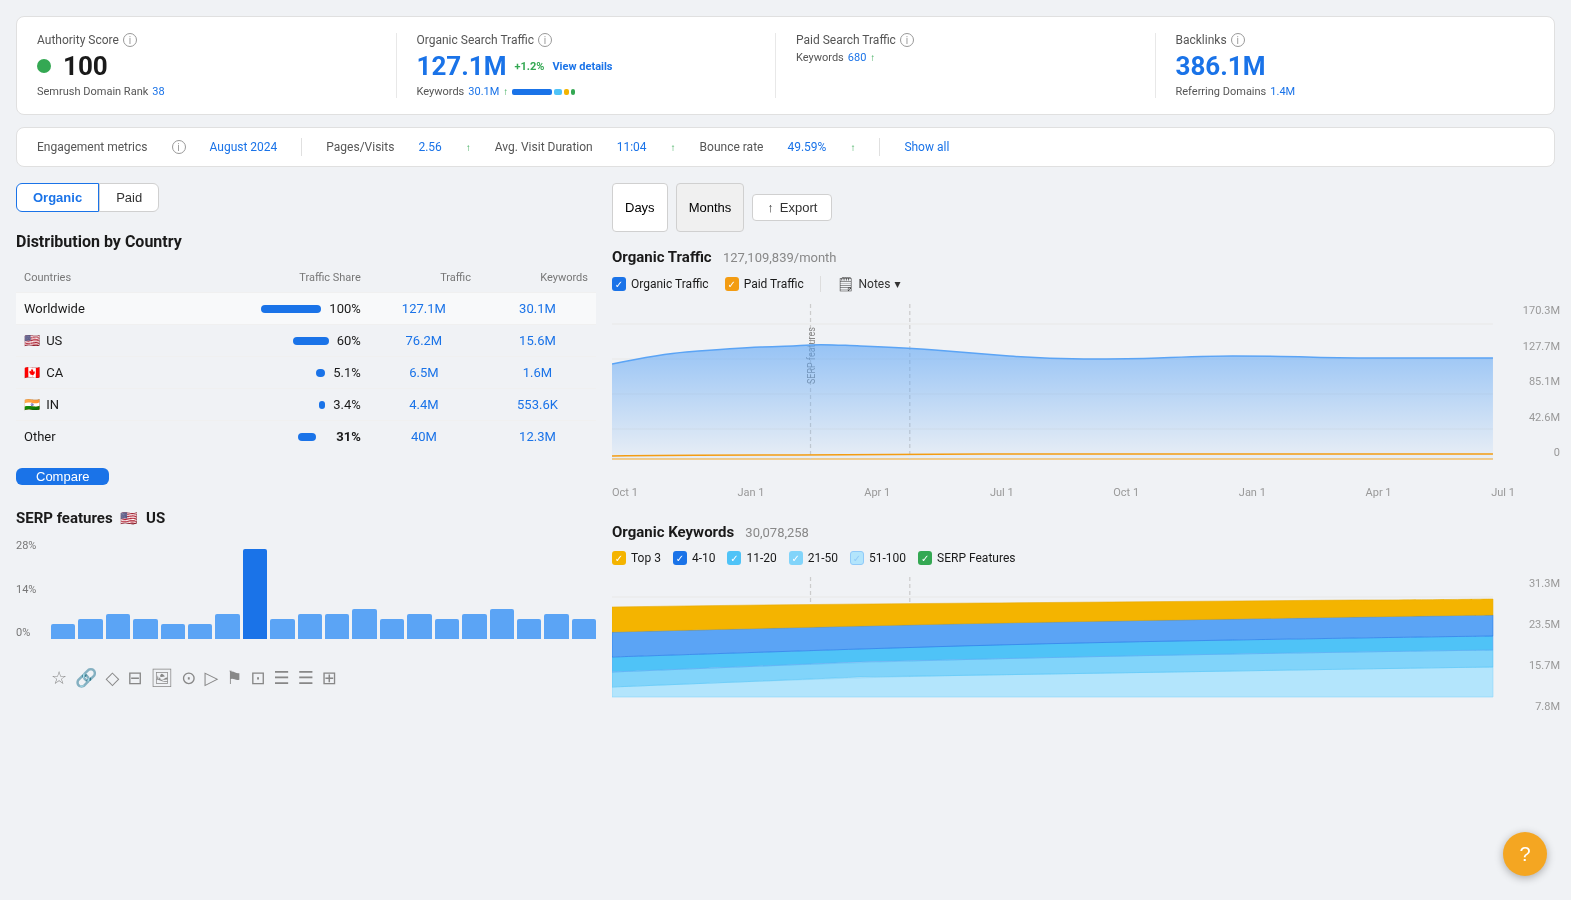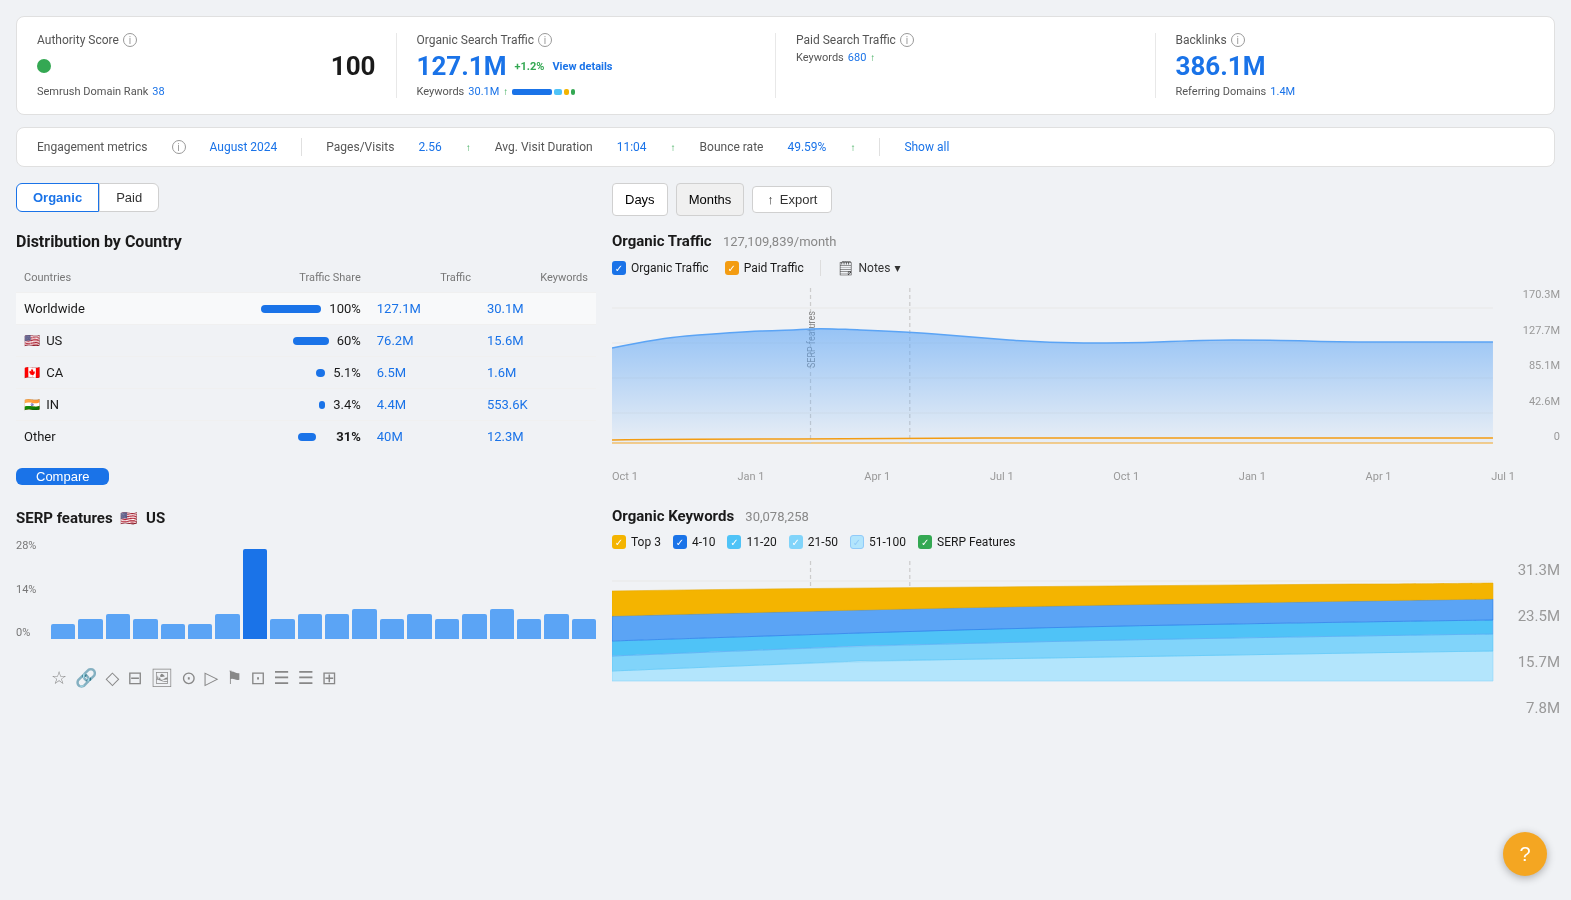--- a/index.html
+++ b/index.html
@@ -7,21 +7,21 @@
 
     .page-wrapper { padding: 16px; max-width: 1571px; }
 
     
     .metrics-bar { background: #fff; border-radius: 8px; border: 1px solid #e0e0e0; display: flex; padding: 16px 20px; gap: 0; margin-bottom: 12px; }
     .metric-item { flex: 1; padding: 0 20px; border-right: 1px solid #e8e8e8; }
     .metric-item:first-child { padding-left: 0; }
     .metric-item:last-child { border-right: none; }
     .metric-label { font-size: 12px; color: #555; margin-bottom: 4px; display: flex; align-items: center; gap: 4px; }
     .metric-value { font-size: 26px; font-weight: 700; color: #1a73e8; display: flex; align-items: center; gap: 8px; }
-    .metric-value.score { color: #1a1a1a; justify-content: space-between; }
+    .metric-value.score { color: #1a1a1a; }
     .metric-change { font-size: 11px; color: #34a853; }
     .metric-sub { font-size: 11px; color: #555; margin-top: 4px; display: flex; align-items: center; gap: 4px; }
     .metric-sub a { color: #1a73e8; text-decoration: none; }
     .metric-sub .bar-container { display: flex; gap: 2px; align-items: center; }
     .kw-bar { height: 6px; border-radius: 2px; }
 
     
     .engagement-bar { background: #fff; border-radius: 8px; border: 1px solid #e0e0e0; padding: 10px 20px; margin-bottom: 16px; display: flex; align-items: center; gap: 24px; font-size: 12px; color: #555; }
     .engagement-bar .divider { width: 1px; height: 18px; background: #e0e0e0; }
     .engagement-bar span.highlight { color: #1a73e8; }
@@ -38,21 +38,21 @@
     .tab-btn:first-child { border-radius: 6px 0 0 6px; }
     .tab-btn:last-child { border-radius: 0 6px 6px 0; }
     .tab-btn.active { border-color: #1a73e8; color: #1a73e8; background: #fff; font-weight: 600; }
 
     .section-title { font-size: 16px; font-weight: 700; color: #1a1a1a; margin-bottom: 16px; }
 
     .country-table { width: 100%; border-collapse: collapse; }
     .country-table th { font-size: 11px; color: #777; font-weight: 400; text-align: left; padding: 4px 8px 8px; }
     .country-table th:not(:first-child) { text-align: right; }
     .country-table td { padding: 8px 8px; font-size: 13px; border-top: 1px solid #f0f0f0; }
-    .country-table td:not(:first-child) { text-align: left; }
+    .country-table td:not(:first-child) { text-align: center; }
     .country-table tr.worldwide { background: #f8f9fa; }
     .country-flag { display: inline-block; margin-right: 6px; }
     .country-name { display: flex; align-items: center; }
     .traffic-bar-wrap { display: flex; justify-content: flex-start; }
     .traffic-bar { height: 8px; border-radius: 4px; background: #1a73e8; }
     .traffic-blue { color: #1a73e8; }
 
     .compare-btn { background: #1a73e8; color: #fff; border: none; border-radius: 6px; padding: 1px 20px; font-size: 13px; cursor: pointer; margin-top: 16px; font-weight: 500; }
 
     .serp-section { margin-top: 24px; }
@@ -64,21 +64,21 @@
     .serp-bar.highlight { background: #1a73e8; }
 
     
     .right-panel { flex: 1; }
 
     .chart-controls { display: flex; align-items: center; justify-content: space-between; margin-bottom: 16px; }
     .time-filters { display: flex; gap: 4px; align-items: center; }
     .time-btn { padding: 4px 10px; border: none; background: none; cursor: pointer; font-size: 13px; color: #555; border-radius: 4px; }
     .time-btn.active { color: #1a73e8; font-weight: 600; border-bottom: 2px solid #1a73e8; border-radius: 0; }
     .view-btns { display: flex; align-items: center; gap: 8px; }
-    .view-btn { padding: 8px 12px; border: 1px solid #d0d0d0; background: #fff; cursor: pointer; font-size: 13px; border-radius: 4px; }
+    .view-btn { padding: 16px 12px; border: 1px solid #d0d0d0; background: #fff; cursor: pointer; font-size: 13px; border-radius: 4px; }
     .view-btn.active { background: #f0f0f0; }
     .export-btn { display: flex; align-items: center; gap: 6px; padding: 5px 14px; border: 1px solid #d0d0d0; background: #fff; cursor: pointer; font-size: 13px; border-radius: 4px; color: #333; }
 
     .chart-section-title { font-size: 15px; font-weight: 700; color: #1a1a1a; margin-bottom: 8px; }
     .chart-subtitle { font-size: 13px; color: #888; margin-left: 8px; font-weight: 400; }
 
     .legend { display: flex; align-items: center; gap: 16px; margin-bottom: 12px; font-size: 12px; }
     .legend-item { display: flex; align-items: center; gap: 5px; cursor: pointer; }
     .legend-check { width: 14px; height: 14px; border-radius: 3px; display: flex; align-items: center; justify-content: center; }
     .legend-check.blue { background: #1a73e8; }
@@ -515,21 +515,21 @@
 
               <path d="M0,95 C100,90 200,85 300,82 C400,79 500,77 600,75 C650,74 710,73 710,73 L710,90 C650,91 600,92 500,94 C400,96 300,98 200,100 C100,105 0,110 0,110 Z" fill="#81d4fa" stroke="#4fc3f7" stroke-width="0.5"></path>
 
               <path d="M0,80 C100,76 200,72 300,68 C400,65 500,63 600,61 C650,60 710,59 710,59 L710,73 C650,74 600,75 500,77 C400,79 300,82 200,85 C100,90 0,95 0,95 Z" fill="#4fc3f7" stroke="#5ba4f5" stroke-width="0.5"></path>
 
               <path d="M0,55 C100,52 200,49 300,46 C400,44 500,42 600,40 C650,39 710,38 710,38 L710,59 C650,60 600,61 500,63 C400,65 300,68 200,72 C100,76 0,80 0,80 Z" fill="#5ba4f5" stroke="#1a73e8" stroke-width="0.5"></path>
 
               <path d="M0,30 C100,28 200,27 300,26 C400,25 500,24 600,23 C650,23 710,22 710,22 L710,38 C650,39 600,40 500,42 C400,44 300,46 200,49 C100,52 0,55 0,55 Z" fill="#f4b400" stroke="#e6a800" stroke-width="0.5"></path>
             </svg>
             
-            <div style="position:absolute;right:-5px;top:0;display:flex;flex-direction:column;justify-content:space-between;height:120px;font-size:15px;color:#999;text-align:right;gap:28px;">
+            <div style="position:absolute;right:-5px;top:0;display:flex;flex-direction:column;justify-content:space-between;height:120px;font-size:11px;color:#999;text-align:right;gap:28px;">
               <span>31.3M</span>
               <span>23.5M</span>
               <span>15.7M</span>
               <span>7.8M</span>
             </div>
           </div>
         </div>
       </div>
     </div>
   </div>

